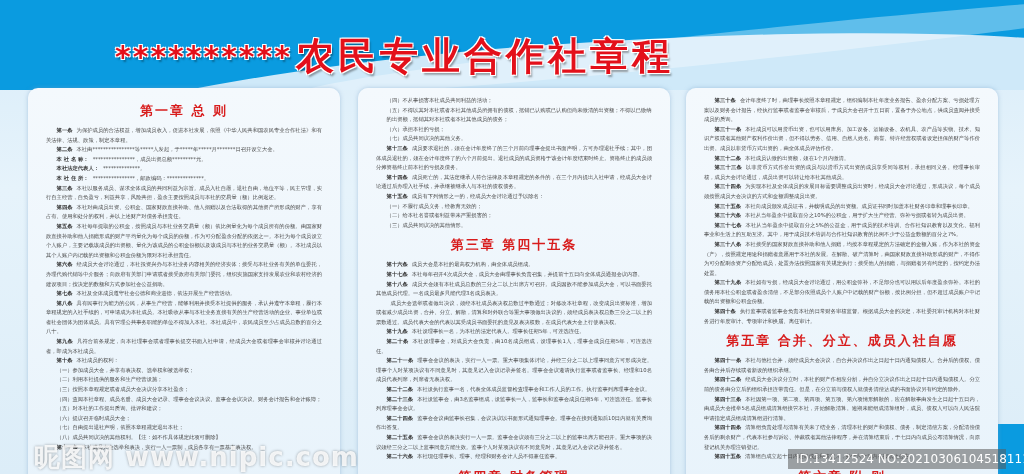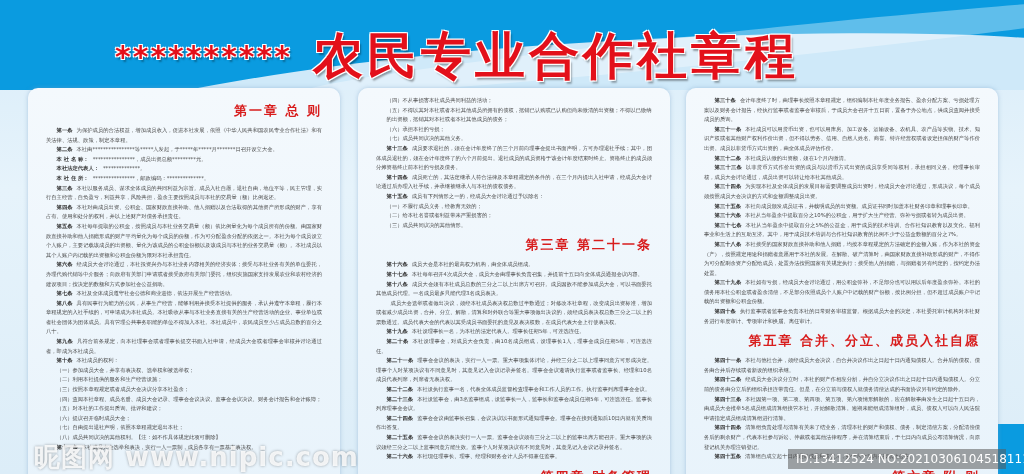--- a/index.html
+++ b/index.html
@@ -29,36 +29,36 @@
     background: linear-gradient(160deg, transparent 50%, #0a9be0 51%);
   }
   .title {
     position: absolute; left: 115px; top: 34px; width: 720px; height: 44px;
     display: flex; align-items: center; white-space: nowrap;
     font-family: "DejaVu Sans", sans-serif; font-weight: bold;
     color: #e3101a;
     text-shadow: 1px 1px 0 #fff, -1px -1px 0 #fff, 1px -1px 0 #fff, -1px 1px 0 #fff, 2px 3px 2px rgba(0,0,0,0.35);
   }
   .title .stars { font-size: 30px; letter-spacing: 2px; }
-  .title .main { font-size: 50px; letter-spacing: 4px; margin-left: 21px; }
+  .title .main { font-size: 38px; letter-spacing: 4px; margin-left: 4px; }
 
   .panel {
     position: absolute; top: 88px; height: 400px;
     background: linear-gradient(180deg, #f4f9fd 0%, #e8f3fb 100%);
     border-radius: 10px;
     box-shadow: 0 0 4px rgba(120,160,200,0.5);
     padding: 8px 18px;
     overflow: hidden;
   }
   #panel-1 { left: 28px; width: 312px; }
   #panel-2 { left: 358px; width: 312px; }
   #panel-3 { left: 686px; width: 312px; }
 
   .chapter {
-    text-align: right; color: #d81d1d; font-family: "DejaVu Serif", serif;
+    text-align: center; color: #d81d1d; font-family: "DejaVu Serif", serif;
     font-weight: bold; font-size: 13px; letter-spacing: 2px; margin: 6px 0 6px;
   }
   .art {
     font-size: 5.3px; line-height: 9.6px; color: #4a4a4a; text-indent: 2em;
     text-align: justify;
   }
   .art .num { font-weight: bold; color: #333; margin-right: 4px; }
   .item { font-size: 5.3px; line-height: 9.6px; color: #4a4a4a; padding-left: 2em; }
 
   .watermark-left {
@@ -112,21 +112,21 @@
     <div class="item">（四）不从事损害本社成员共同利益的活动；</div>
     <div class="item">（五）不得以其对本社或者本社其他成员所拥有的债权，抵销已认购或已认购但尚未缴清的出资额；不得以已缴纳的出资额，抵销其对本社或者本社其他成员的债务；</div>
     <div class="item">（六）承担本社的亏损；</div>
     <div class="item">（七）成员共同议决的其他义务。</div>
     <p class="art"><span class="num">第十三条</span><span>成员要求退社的，须在会计年度终了的三个月前向理事会提出书面声明，方可办理退社手续；其中，团体成员退社的，须在会计年度终了的六个月前提出。退社成员的成员资格于该会计年度结束时终止。资格终止的成员须分摊资格终止前本社的亏损及债务。</span></p>
     <p class="art"><span class="num">第十四条</span><span>成员死亡的，其法定继承人符合法律及本章程规定的条件的，在三个月内提出入社申请，经成员大会讨论通过后办理入社手续，并承继被继承人与本社的债权债务。</span></p>
     <p class="art"><span class="num">第十五条</span><span>成员有下列情形之一的，经成员大会讨论通过予以除名：</span></p>
     <div class="item">（一）不履行成员义务，经教育无效的；</div>
     <div class="item">（二）给本社名誉或者利益带来严重损害的；</div>
     <div class="item">（三）成员共同议决的其他情形。</div>
-    <div class="chapter">第三章   第二十一条</div>
+    <div class="chapter">第三章   第四十五条</div>
     <p class="art"><span class="num">第十六条</span><span>成员大会是本社的最高权力机构，由全体成员组成。</span></p>
     <p class="art"><span class="num">第十七条</span><span>本社每年召开4次成员大会，成员大会由理事长负责召集，并提前十五日向全体成员通报会议内容。</span></p>
     <p class="art"><span class="num">第十八条</span><span>成员大会须有本社成员总数的三分之二以上出席方可召开。成员因故不能参加成员大会，可以书面委托其他成员代理。一名成员最多只能代理3名成员表决。</span></p>
     <p class="art"><span class="num"></span><span>成员大会选举或者做出决议，须经本社成员表决权总数过半数通过；对修改本社章程，改变成员出资标准，增加或者减少成员出资，合并、分立、解散，清算和对外联合等重大事项做出决议的，须经成员表决权总数三分之二以上的票数通过。成员代表大会的代表以其受成员书面委托的意见及表决权数，在成员代表大会上行使表决权。</span></p>
     <p class="art"><span class="num">第十九条</span><span>本社设理事长一名，为本社的法定代表人。理事长任期5年，可连选连任。</span></p>
     <p class="art"><span class="num">第二十条</span><span>本社设理事会，对成员大会负责，由10名成员组成，设理事长1人，理事会成员任期5年，可连选连任。</span></p>
     <p class="art"><span class="num">第二十一条</span><span>理事会会议的表决，实行一人一票。重大事项集体讨论，并经三分之二以上理事同意方可形成决定。理事个人对某项决议有不同意见时，其意见记入会议记录并签名。理事会会议邀请执行监事或者监事长、经理和10名成员代表列席，列席者无表决权。</span></p>
     <p class="art"><span class="num">第二十二条</span><span>本社设执行监事一名，代表全体成员监督检查理事会和工作人员的工作。执行监事列席理事会会议。</span></p>
     <p class="art"><span class="num">第二十三条</span><span>本社设监事会，由3名监事组成，设监事长一人，监事长和监事会成员任期5年，可连选连任。监事长列席理事会会议。</span></p>
     <p class="art"><span class="num">第二十四条</span><span>监事会会议由监事长召集，会议决议以书面形式通知理事会。理事会在接到通知后10日内就有关质询作出答复。</span></p>

